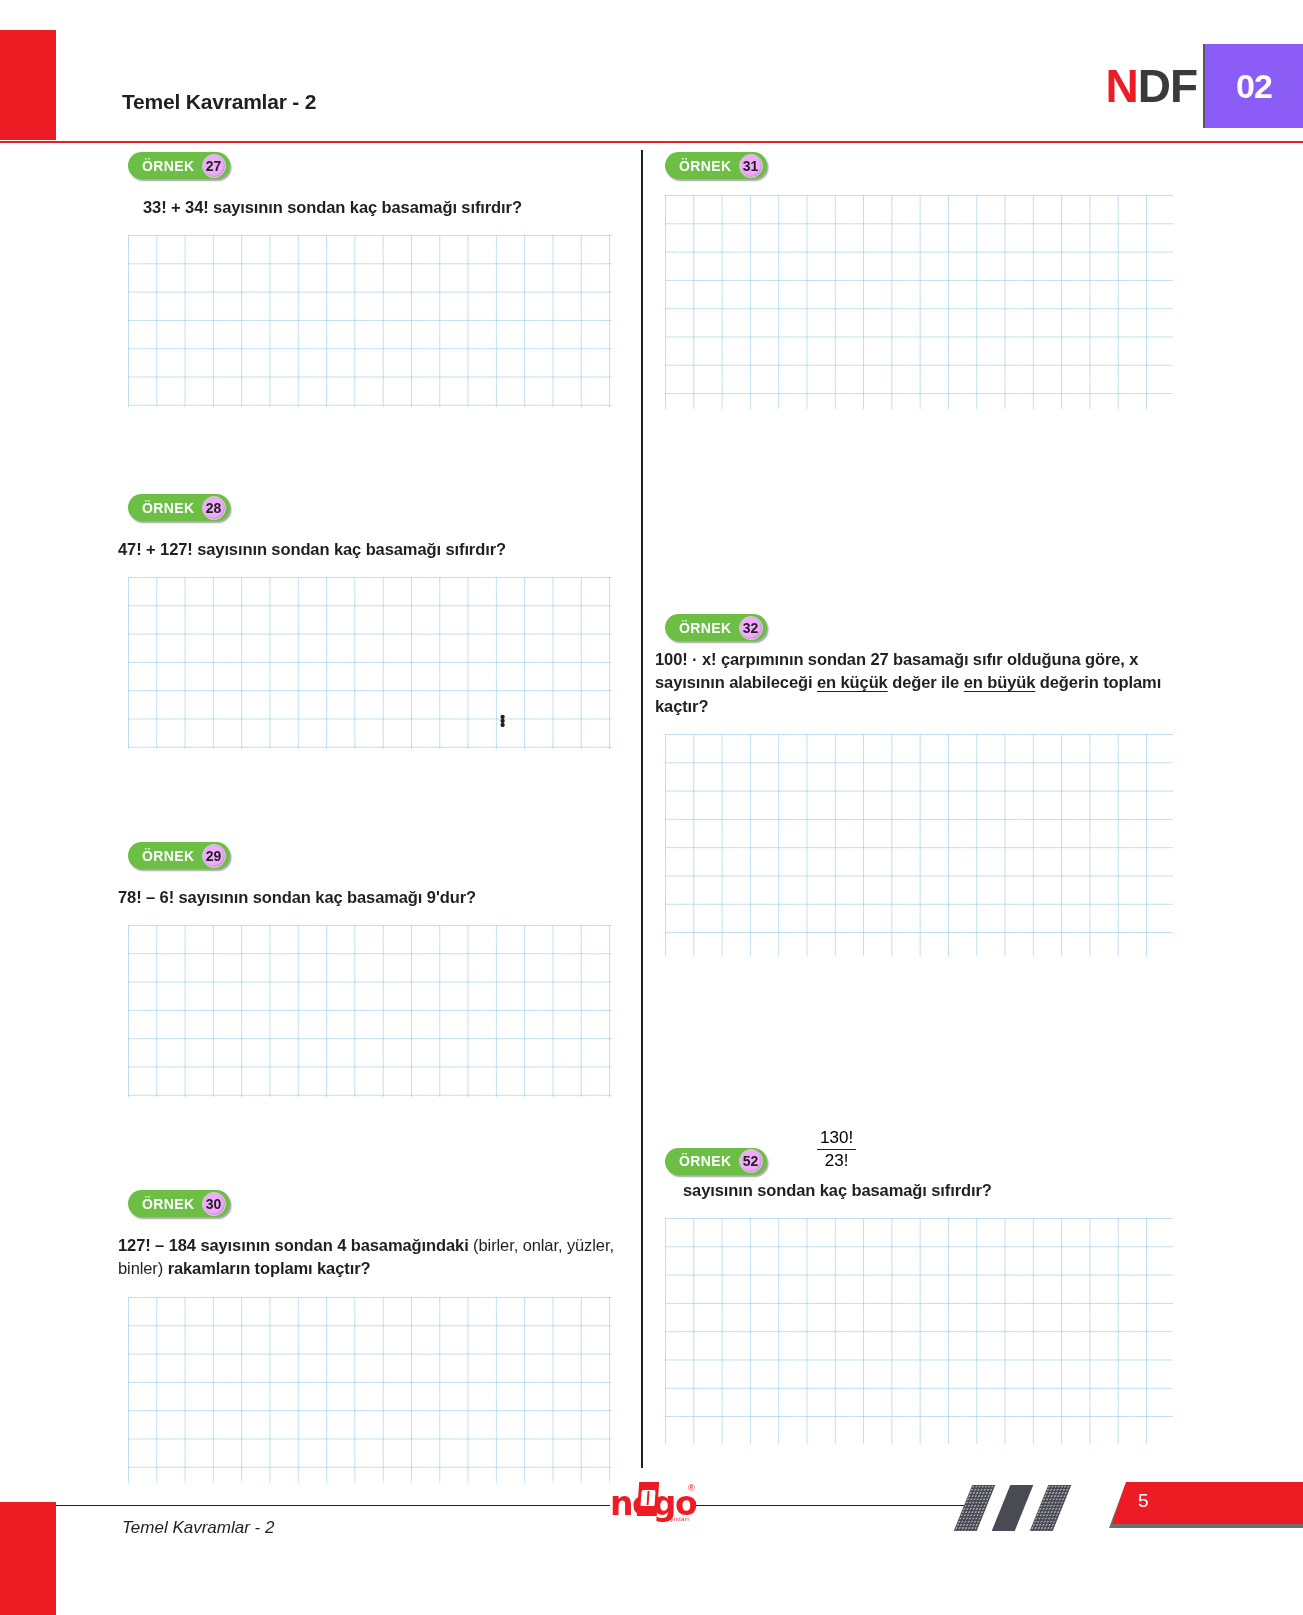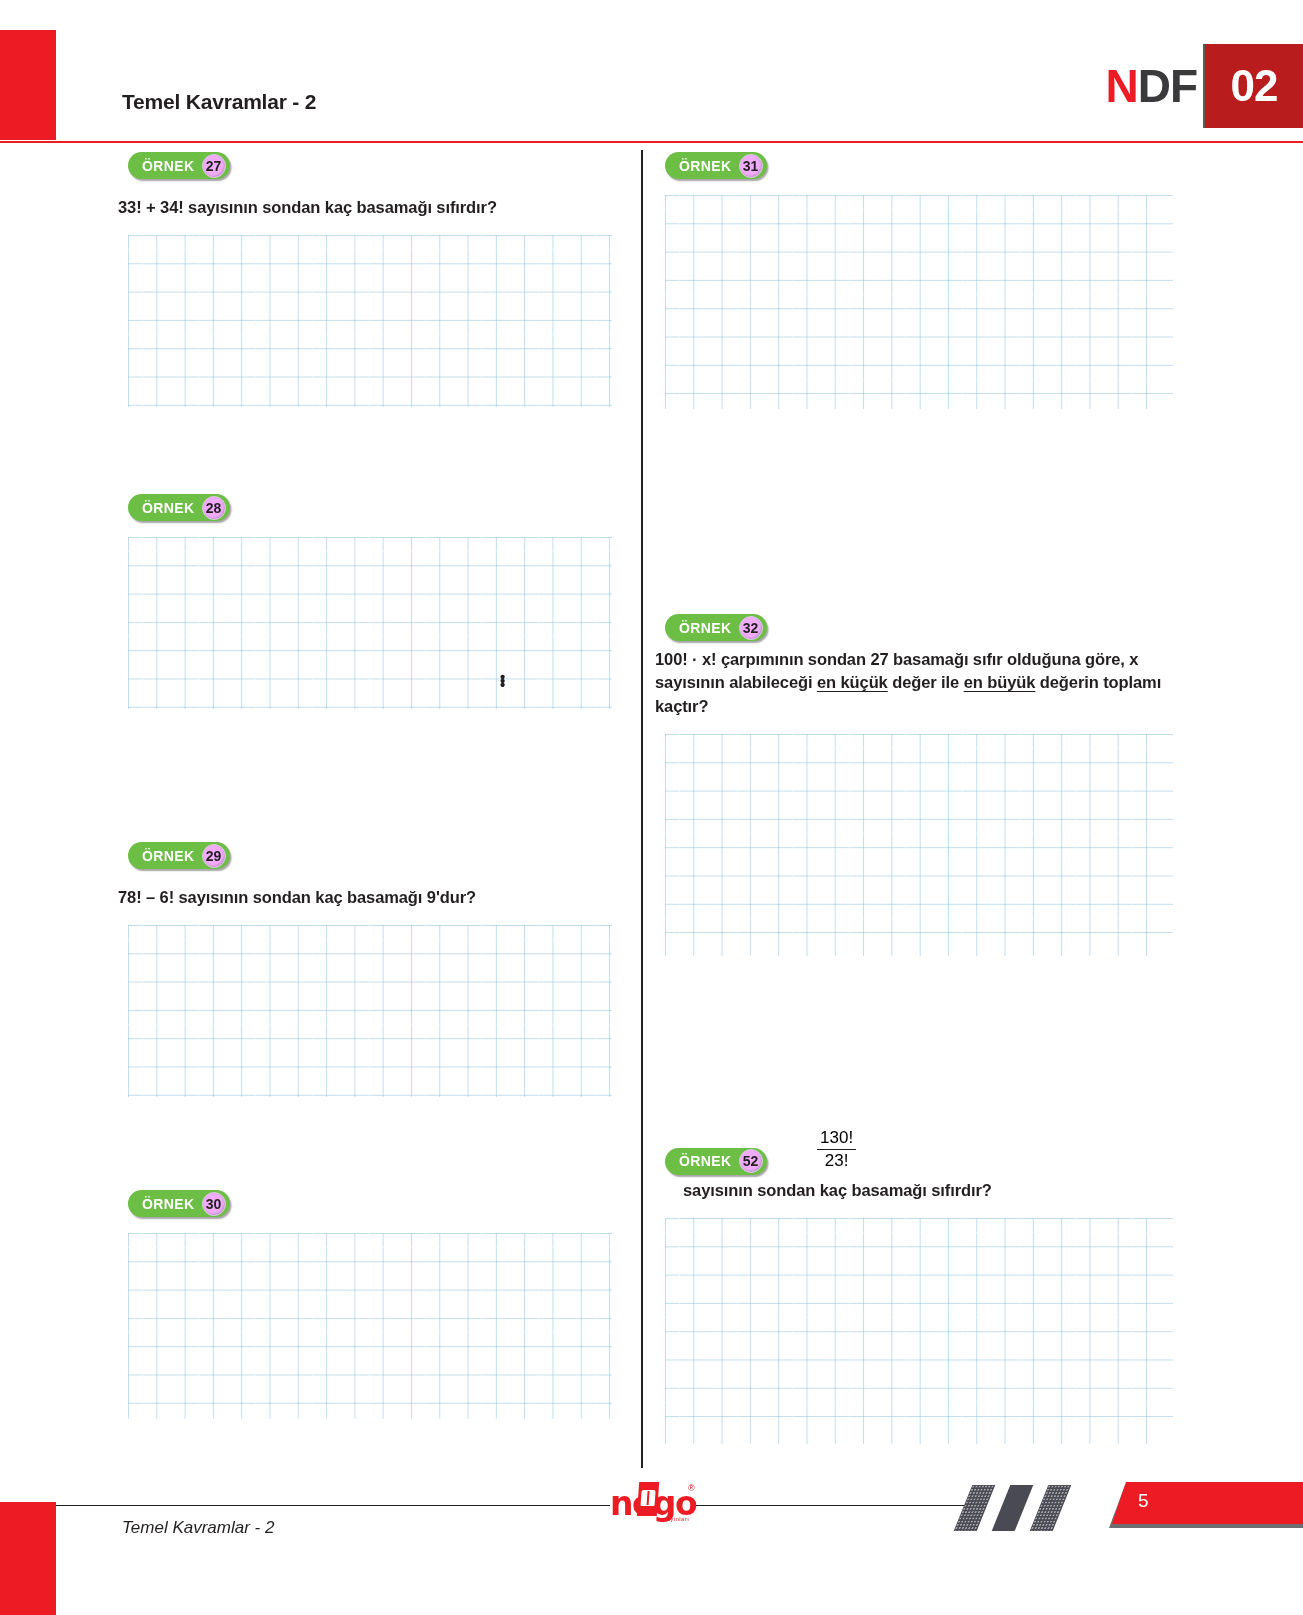--- a/index.html
+++ b/index.html
@@ -57,23 +57,23 @@
     padding-right: 6px;
   }
   .brand-n { color: #ed1c24; }
   .brand-df { color: #3a3a3c; }
   .brand-sep {
     width: 2px;
     background: #58595b;
   }
   .brand-num {
     width: 98px;
-    background: #b91c1c;
+    background: #8b5cf6;
     color: #ffffff;
-    font-size: 44px;
+    font-size: 34px;
     font-weight: bold;
     display: flex;
     align-items: center;
     justify-content: center;
     letter-spacing: -1px;
   }
 
   
   .content {
     position: absolute;
@@ -322,29 +322,30 @@
 <div class="content">
   <div class="col-divider"></div>
 
   <div class="col col-left">
 
     <div style="position:absolute; top:10px; left:0; width:512px;">
       <div class="ornek" style="margin-left:10px;">
         <span class="ornek-label">ÖRNEK</span>
         <span class="ornek-num">27</span>
       </div>
-      <div class="q-text" style="margin-top:17px;">33! + 34! sayısının sondan kaç basamağı sıfırdır?</div>
+      <div class="q-text" style="margin-top:17px;margin-left:25px;">33! + 34! sayısının sondan kaç basamağı sıfırdır?</div>
       <div class="grid" style="margin-top:16px; width:484px; height:172px; margin-left:10px;"></div>
     </div>
 
     <div style="position:absolute; top:352px; left:0; width:512px;">
       <div class="ornek" style="margin-left:10px;">
         <span class="ornek-label">ÖRNEK</span>
         <span class="ornek-num">28</span>
       </div>
+      <div class="q-text" style="margin-top:17px;">47! + 127! sayısının sondan kaç basamağı sıfırdır?</div>
       <div class="grid" style="margin-top:16px; width:484px; height:172px; margin-left:10px;">
         <div class="ellipsis-mark">
             <span>•</span>
             <span>•</span>
             <span>•</span>
           </div>
       </div>
     </div>
 
     <div style="position:absolute; top:700px; left:0; width:512px;">
@@ -354,20 +355,21 @@
       </div>
       <div class="q-text" style="margin-top:17px;">78! – 6! sayısının sondan kaç basamağı 9'dur?</div>
       <div class="grid" style="margin-top:16px; width:484px; height:172px; margin-left:10px;"></div>
     </div>
 
     <div style="position:absolute; top:1048px; left:0; width:512px;">
       <div class="ornek" style="margin-left:10px;">
         <span class="ornek-label">ÖRNEK</span>
         <span class="ornek-num">30</span>
       </div>
+      <div class="q-text" style="margin-top:17px;"><span>127! – 184 sayısının sondan 4 basamağındaki </span><span class="reg">(birler, onlar, yüzler, binler) </span><span>rakamların toplamı kaçtır?</span></div>
       <div class="grid" style="margin-top:16px; width:484px; height:186px; margin-left:10px;"></div>
     </div>
   </div>
 
   <div class="col col-right">
 
     <div style="position:absolute; top:10px; left:0; width:512px;">
       <div class="ornek" style="margin-left:10px;">
         <span class="ornek-label">ÖRNEK</span>
         <span class="ornek-num">31</span>

